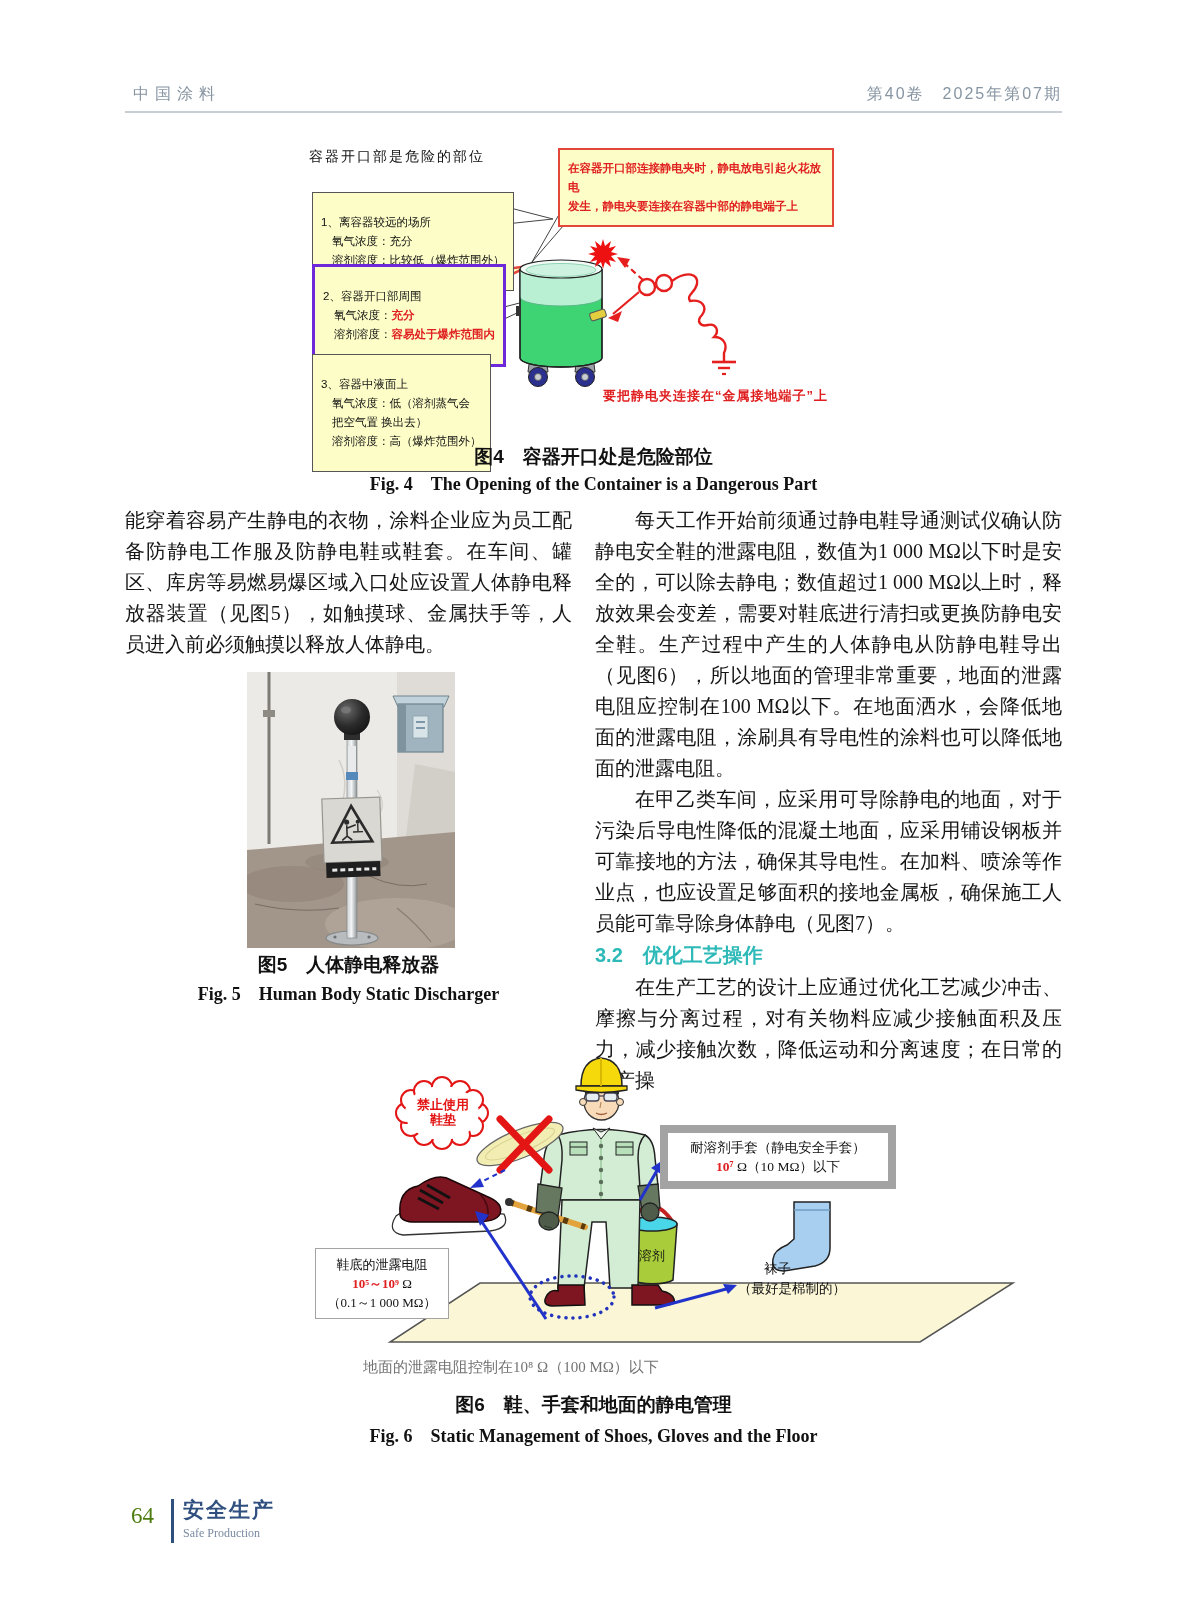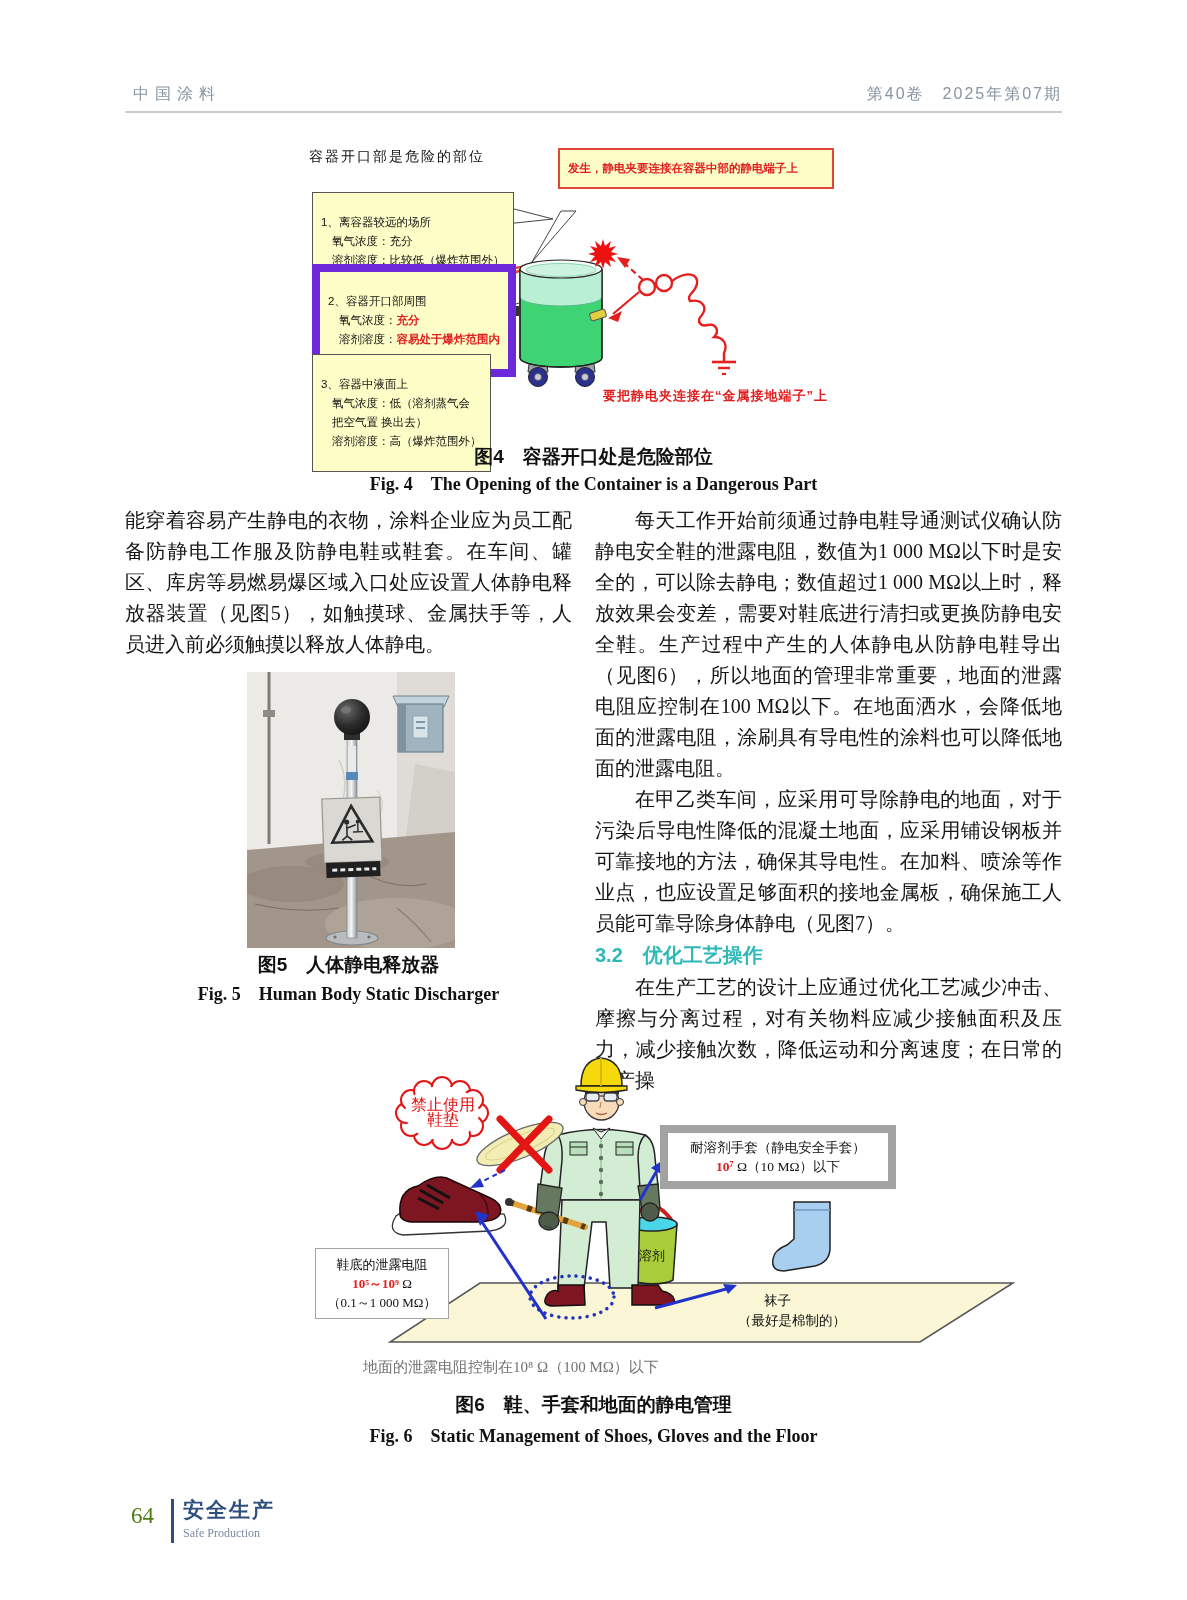--- a/index.html
+++ b/index.html
@@ -19,21 +19,21 @@
   .fig4-wrap svg{position:absolute;left:0;top:0;}
   .fig4-title{left:14px;top:8px;font-family:"Liberation Sans",sans-serif;
     font-size:14px;letter-spacing:2px;color:#111;}
   .warnbox{left:263px;top:8px;width:256px;background:#fdfdc8;border:2px solid #e2483a;
     padding:9px 8px;font-family:"Liberation Sans",sans-serif;font-size:11.5px;font-weight:bold;
     color:#e02020;line-height:19px;}
   .ybox{background:#fdfdc8;border:1px solid #555;padding:20px 8px;display:inline-block;
     font-family:"Liberation Sans",sans-serif;font-size:11.5px;line-height:19px;color:#111;}
   .ybox .ind{padding-left:11px;}
   .box1{left:17px;top:52px;}
-  .box2{left:17px;top:124px;border:8px solid #6d28d9;}
+  .box2{left:17px;top:124px;border:3px solid #6d28d9;}
   .box3{left:17px;top:214px;}
   .redval{color:#e02020;font-weight:bold;}
   .ground-note{left:308px;top:247px;font-family:"Liberation Sans",sans-serif;
     font-size:13px;font-weight:bold;color:#e02020;letter-spacing:1px;}
   
   .cap-zh{font-family:"Liberation Sans",sans-serif;font-weight:bold;font-size:19px;
     color:#111;text-align:center;}
   .cap-en{font-family:"Liberation Serif",serif;font-weight:bold;font-size:18px;
     color:#111;text-align:center;}
   .fig4-cap-zh{left:125px;top:444px;width:937px;}
@@ -49,29 +49,29 @@
   .bodytxt p{margin:0;text-indent:2em;}
   .bodytxt p.noindent{text-indent:0;}
   .sec-head{font-family:"Liberation Sans",sans-serif;font-weight:bold;font-size:20px;
     color:#2eb9b9;line-height:33px;text-indent:0;text-align:left;}
   
   .fig5-wrap{left:247px;top:672px;width:208px;height:276px;}
   
   .fig6-wrap{left:300px;top:1040px;width:760px;height:320px;}
   .fig6-wrap svg{position:absolute;left:0;top:0;}
   .cloud-txt{left:104px;top:57px;width:78px;text-align:center;
-    font-family:"Liberation Sans",sans-serif;font-size:16px;font-weight:normal;
+    font-family:"Liberation Sans",sans-serif;font-size:13px;font-weight:bold;
     color:#e31515;line-height:15px;}
   .lblbox{background:#fff;border:8px solid #a3a3a3;text-align:center;
     font-family:"Liberation Serif",serif;color:#111;}
   .glovebox{left:360px;top:85px;width:212px;padding:5px 4px;font-size:13.5px;line-height:19px;}
   .solebox{left:15px;top:208px;width:128px;padding:6px 2px;font-size:13px;line-height:19px;
     border-width:1.5px;}
   .socklbl{left:438px;top:219px;width:130px;font-size:13.5px;line-height:20px;color:#111;}
-  .socklbl .l1{padding-left:26px;margin-top:32px;}
+  .socklbl .l1{padding-left:26px;}
   .bucketlbl{left:326px;top:207px;width:52px;text-align:center;font-size:13px;color:#111;}
   .floor-note{left:363px;top:1358px;font-size:15px;color:#737373;}
   
   .ft-num{left:131px;top:1503px;font-size:23px;color:#4d7c0f;}
   .ft-bar{left:171px;top:1499px;width:3px;height:44px;background:#2f4f7f;}
   .ft-zh{left:183px;top:1496px;font-family:"Liberation Sans",sans-serif;font-weight:bold;
     font-size:21px;color:#2f4f7f;letter-spacing:2px;}
   .ft-en{left:183px;top:1526px;font-size:12px;color:#7a8aa0;}
 </style>
 </head>
@@ -127,20 +127,21 @@
       <line x1="344" y1="152" x2="318" y2="174" stroke="#e51e1e" stroke-width="2.2"></line>
       <polygon points="313,178 327,171 323,182" fill="#e51e1e"></polygon>
     </g>
     <g>
       <line x1="348" y1="140" x2="328" y2="122" stroke="#e51e1e" stroke-width="2.2" stroke-dasharray="6,4"></line>
       <polygon points="322,117 335,119 330,128" fill="#e51e1e"></polygon>
     </g>
   </svg>
   <div class="abs fig4-title">容器开口部是危险的部位</div>
   <div class="abs warnbox">
+    <div>在容器开口部连接静电夹时，静电放电引起火花放电</div>
     <div>发生，静电夹要连接在容器中部的静电端子上</div>
   </div>
   <div class="abs ybox box1">
     <div>1、离容器较远的场所</div>
     <div class="ind">氧气浓度：充分</div>
     <div class="ind">溶剂溶度：比较低（爆炸范围外）</div>
   </div>
   <div class="abs ybox box2">
     <div>2、容器开口部周围</div>
     <div class="ind"><span>氧气浓度：</span><span class="redval">充分</span></div>

